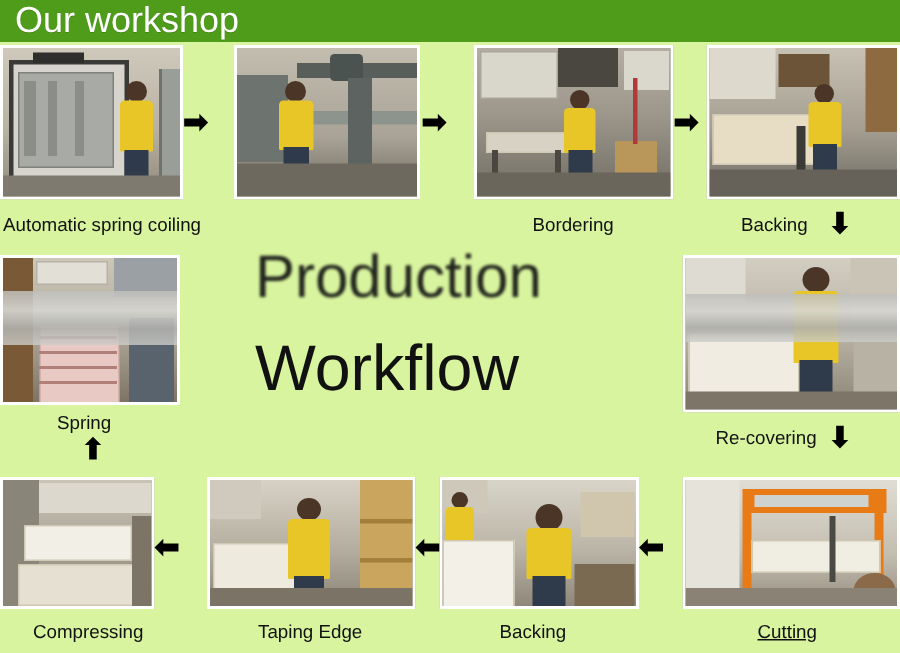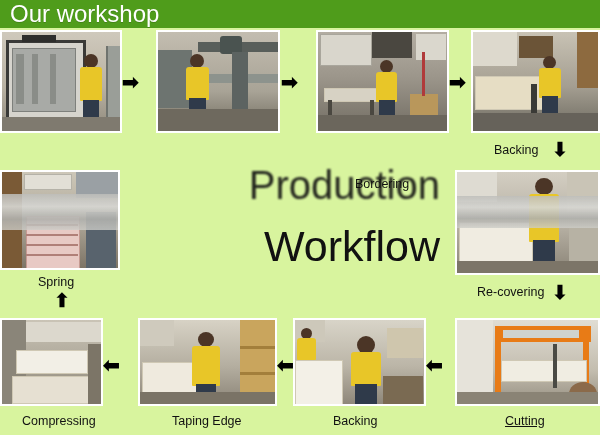--- a/index.html
+++ b/index.html
@@ -58,21 +58,21 @@
     white-space:nowrap;line-height:14px;
   }
 
   
   .arrow{position:absolute;color:#000;line-height:1;font-weight:bold;}
   .arrow-right,.arrow-left{font-size:20px;}
   .arrow-down,.arrow-up{font-size:19px;}
 
   
   .center-title{
-    position:absolute;text-align:right;color:#111;
+    position:absolute;text-align:left;color:#111;
     font-weight:400;white-space:nowrap;
   }
   #production-title{
     left:170px;top:163px;width:270px;font-size:40px;line-height:44px;
     filter:blur(1.1px);opacity:.92;
   }
   #workflow-title{
     left:170px;top:222px;width:270px;font-size:43px;line-height:48px;
   }
   .watermark{
@@ -102,20 +102,21 @@
         <div class="machine" style="left:20px;top:3px;width:34px;height:7px;background:#2e2e2c;"></div>
         <div class="worker-head" style="left:82px;top:22px;width:14px;height:14px;"></div>
         <div class="worker-shirt" style="left:78px;top:35px;width:22px;height:34px;"></div>
         <div class="worker-pants" style="left:81px;top:68px;width:16px;height:26px;"></div>
         <div class="machine" style="left:104px;top:14px;width:16px;height:76px;background:#9a9e98;border-left:2px solid #6f736e;"></div>
         <div class="floor" style="height:14px;background:#7f7a6f;"></div>
       </div>
     </div>
   </div>
   <div class="arrow arrow-right" style="left:122px;top:72px;">➡</div>
+  <div class="caption" style="left:2px;top:143px;">Automatic spring coiling</div>
 
   <div class="cell" style="left:156px;top:30px;width:124px;height:103px;">
     <div class="photo">
       <div class="scene" style="background:linear-gradient(180deg,#c3bdb0 0%,#a8a396 60%,#6f6a5e 100%);">
         <div class="machine" style="left:0px;top:18px;width:34px;height:58px;background:#6d7470;"></div>
         <div class="machine" style="left:40px;top:10px;width:80px;height:10px;background:#585e5a;"></div>
         <div class="machine" style="left:62px;top:4px;width:22px;height:18px;background:#4a5350;border-radius:3px;"></div>
         <div class="machine" style="left:36px;top:42px;width:86px;height:9px;background:#8d938d;"></div>
         <div class="machine" style="left:74px;top:20px;width:16px;height:60px;background:#5c6361;"></div>
         <div class="worker-head" style="left:32px;top:22px;width:14px;height:14px;"></div>
@@ -139,21 +140,21 @@
         <div class="worker-head" style="left:62px;top:28px;width:13px;height:13px;"></div>
         <div class="worker-shirt" style="left:58px;top:40px;width:21px;height:30px;"></div>
         <div class="worker-pants" style="left:61px;top:68px;width:16px;height:28px;"></div>
         <div class="machine" style="left:92px;top:62px;width:28px;height:26px;background:#b9975b;"></div>
         <div class="machine" style="left:104px;top:20px;width:3px;height:44px;background:#b03a3a;"></div>
         <div class="floor" style="height:16px;background:#6b665c;"></div>
       </div>
     </div>
   </div>
   <div class="arrow arrow-right" style="left:449px;top:72px;">➡</div>
-  <div class="caption" style="left:355px;top:143px;margin-top:34px;">Bordering</div>
+  <div class="caption" style="left:355px;top:143px;">Bordering</div>
 
   <div class="cell" style="left:471px;top:30px;width:129px;height:103px;">
     <div class="photo">
       <div class="scene" style="background:linear-gradient(180deg,#c8c2b4 0%,#a49e91 55%,#6d6a60 100%);">
         <div class="machine" style="left:0px;top:0px;width:44px;height:34px;background:#ddd9cd;"></div>
         <div class="machine" style="left:46px;top:4px;width:34px;height:22px;background:#6b5437;"></div>
         <div class="machine" style="left:104px;top:0px;width:21px;height:56px;background:#8d6a3f;"></div>
         <div class="mattress" style="left:2px;top:44px;width:76px;height:32px;background:#e6ddc4;"></div>
         <div class="worker-head" style="left:70px;top:24px;width:13px;height:13px;"></div>
         <div class="worker-shirt" style="left:66px;top:36px;width:22px;height:30px;"></div>

